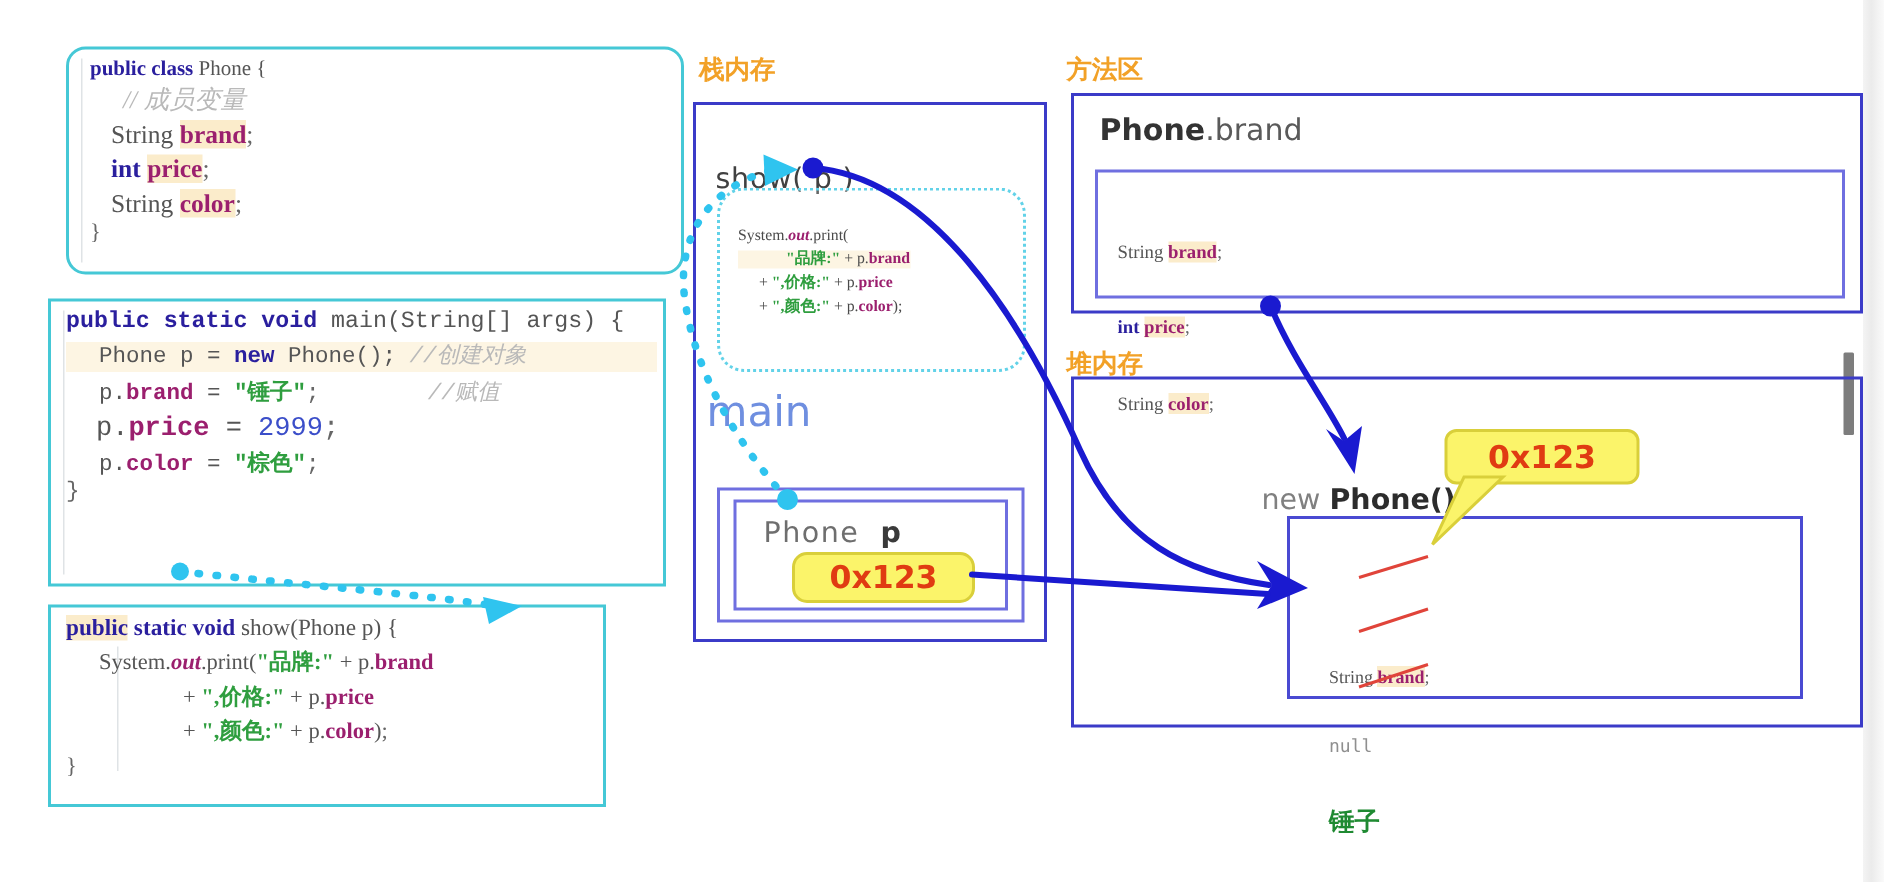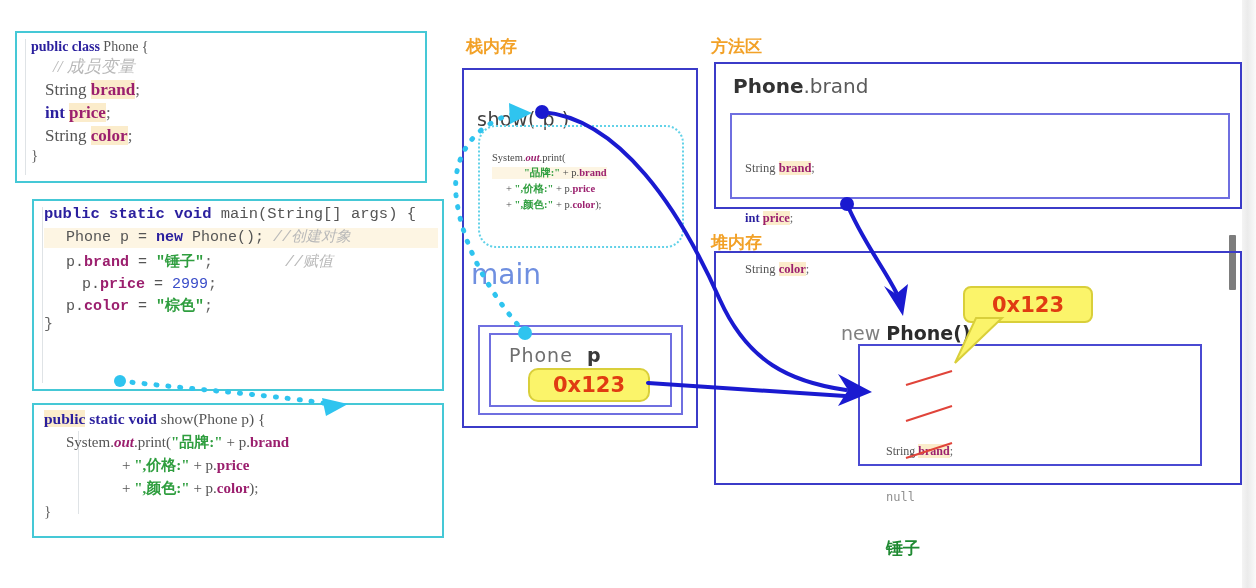--- a/index.html
+++ b/index.html
@@ -31,28 +31,28 @@
   .fldhl{color:#9b1f6e;font-weight:bold;background:#fbeccb;}
   .pun{color:#666;}
   .cmt{color:#b9b9b9;font-style:italic;}
   .str{color:#2f9e3f;font-weight:bold;}
   .num{color:#3b4ec9;}
   .plain{color:#4a4a4a;}
   .rowhl{background:#fdf5e3;}
   .ital{font-style:italic;}
 
   
-  #card1{left:15px;top:31px;width:412px;height:152px;}
+  #card1{left:44px;top:31px;width:412px;height:152px;border-radius:13px;}
   #card1 .codeline{font-size:15px;}
 
   
   #card2{left:32px;top:199px;width:412px;height:192px;}
 
   
-  #card3{left:32px;top:403px;width:412px;height:135px;}
+  #card3{left:32px;top:403px;width:372px;height:135px;}
 
   
   .region-title{position:absolute;color:#f2a127;font-weight:bold;font-size:17px;
                 font-family:Liberation Mono, monospace;}
   #t-stack{left:466px;top:35px;}
   #t-method{left:711px;top:35px;}
   #t-heap{left:711px;top:231px;}
 
   
   .frame{position:absolute;border:2px solid #3b3bc8;box-sizing:border-box;background:transparent;}
@@ -126,21 +126,21 @@
   </div>
 
   <div class="code-card" id="card2">
     <div class="hl-left"></div>
     <div style="position:absolute;left:10px;top:6px;right:4px;font-family:Liberation Mono, monospace;">
       <div class="codeline" style="font-size:15.5px;"><span class="kw">public static void </span><span class="typ">main(String[] args) {</span></div>
       <div class="rowhl" style="margin-top:5px;padding:2px 0 3px 0;">
         <div class="codeline" style="font-size:15px;margin-left:22px;"><span class="typ">Phone p = </span><span class="kw">new </span><span class="typ">Phone();</span> <span class="cmt">//创建对象</span></div>
       </div>
       <div class="codeline" style="font-size:15px;margin-top:7px;margin-left:22px;"><span class="typ">p.</span><span class="fld">brand</span><span class="typ"> = </span><span class="str">"锤子"</span><span class="pun">;</span>        <span class="cmt">//赋值</span></div>
-      <div class="codeline" style="font-size:15px;margin-top:7px;margin-left:38px;"><span class="typ">p.</span><span class="fld">price</span><span class="typ"> = </span><span class="num">2999</span><span class="pun">;</span></div>
+      <div class="codeline" style="font-size:18px;margin-top:7px;margin-left:20px;"><span class="typ">p.</span><span class="fld">price</span><span class="typ"> = </span><span class="num">2999</span><span class="pun">;</span></div>
       <div class="codeline" style="font-size:15px;margin-top:7px;margin-left:22px;"><span class="typ">p.</span><span class="fld">color</span><span class="typ"> = </span><span class="str">"棕色"</span><span class="pun">;</span></div>
       <div class="codeline" style="font-size:15px;margin-top:3px;"><span class="pun">}</span></div>
     </div>
   </div>
 
   <div class="code-card" id="card3">
     <div class="hl-left" style="left:44px;top:26px;bottom:22px;"></div>
     <div style="position:absolute;left:10px;top:6px;right:4px;">
       <div class="codeline" style="font-size:15.5px;"><span class="fldhl" style="color:#2a1f9e;">public</span><span class="kw"> static void </span><span class="typ">show(Phone p) {</span></div>
       <div class="codeline" style="font-size:15px;margin-top:8px;margin-left:22px;"><span class="typ">System.</span><span class="fld ital">out</span><span class="typ">.print(</span><span class="str">"品牌:"</span><span class="typ"> + p.</span><span class="fld">brand</span></div>

